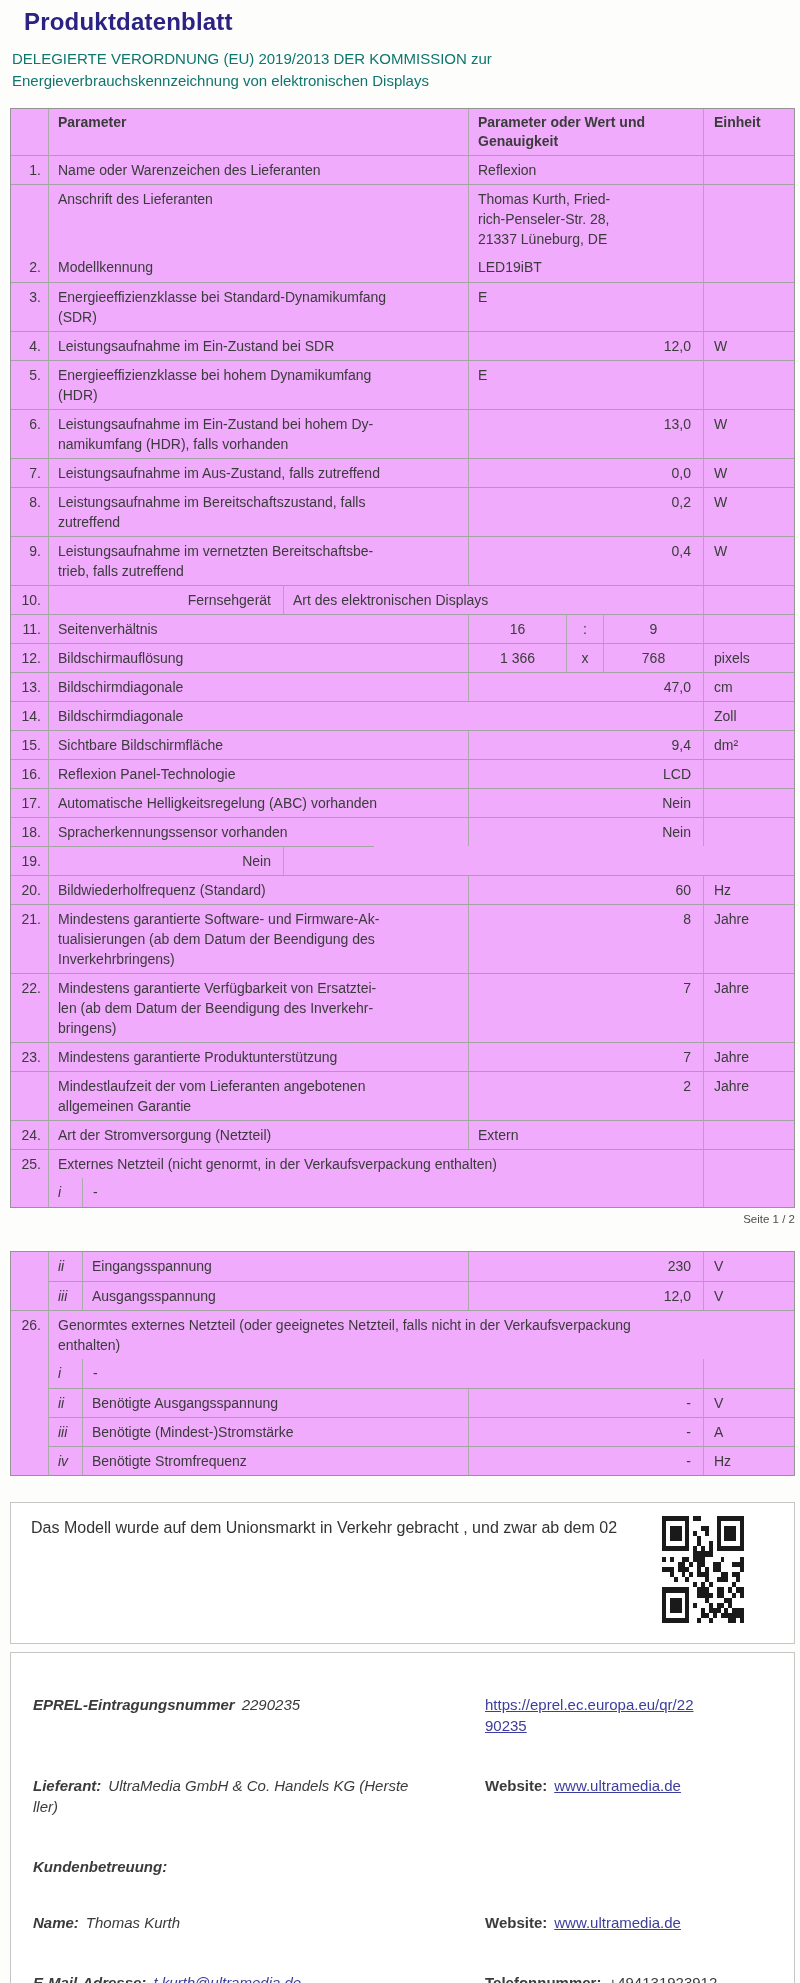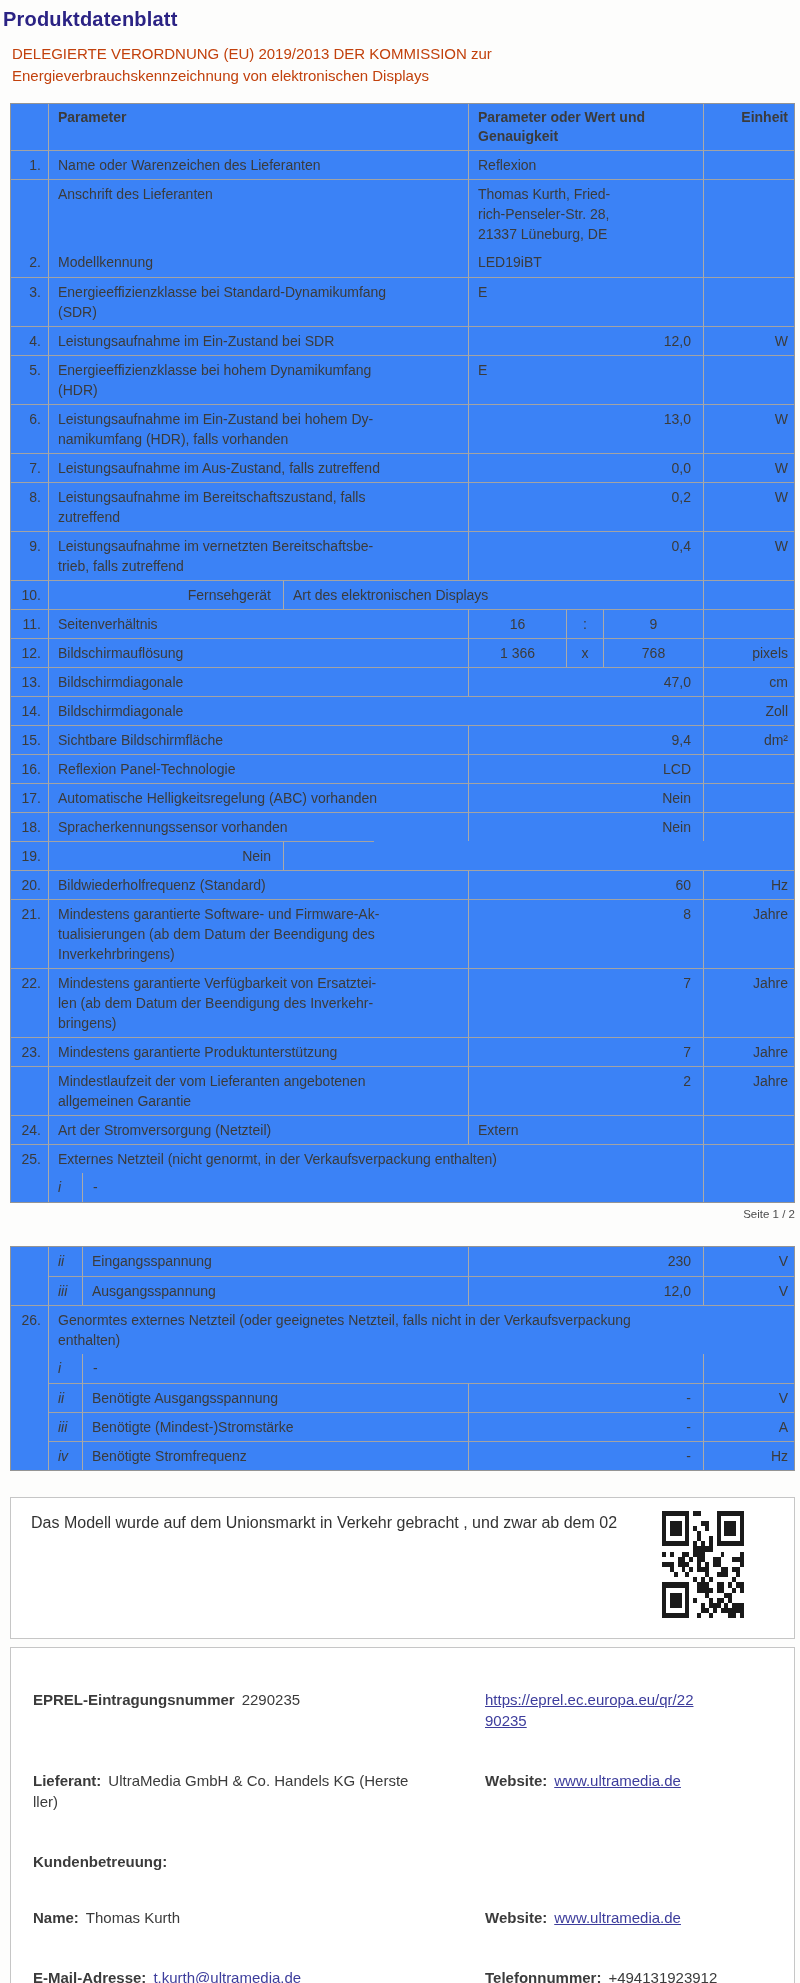--- a/index.html
+++ b/index.html
@@ -1,56 +1,56 @@
 <!DOCTYPE html>
 <html><head>
 <meta charset="utf-8">
 <style>
   html,body{margin:0;padding:0;}
   body{
     width:800px;height:1983px;overflow:hidden;background:#fdfdfc;
     font-family:"Liberation Sans","DejaVu Sans",sans-serif;color:#3b3b3b;
   }
   
-  .doc-title{margin:8px 0 0 3px;font-size:20px;font-weight:700;color:#2b2384;letter-spacing:.2px;}
-  .doc-subtitle{margin:12px 0 0 12px;font-size:15px;line-height:1.45;color:#c2410c;white-space:pre-line;}
+  .doc-title{margin:8px 0 0 24px;font-size:24px;font-weight:700;color:#2b2384;letter-spacing:.2px;}
+  .doc-subtitle{margin:12px 0 0 12px;font-size:15px;line-height:1.45;color:#0f766e;white-space:pre-line;}
   
-  .t{width:785px;margin-left:10px;border:1px solid #949494;font-size:14px;line-height:20px;color:#3b3b3b;box-sizing:border-box;background:#3b82f6;}
+  .t{width:785px;margin-left:10px;border:1px solid #949494;font-size:14px;line-height:20px;color:#3b3b3b;box-sizing:border-box;background:#f0abfc;}
   .t1{margin-top:16px;}
   .t2{margin-top:26px;}
   .t-row{display:flex;min-height:29px;align-items:stretch;}
   .t-row.hdr-row{min-height:44px;}
   .c{box-sizing:border-box;padding:4px 6px;}
   .bt{border-top:1px solid #a3a3a3;}
   .br{border-right:1px solid #aaaaaa;}
   .hdr{font-weight:700;line-height:19px;}
   .num{width:38px;flex:0 0 38px;text-align:right;padding-right:7px;}
   .roman{width:34px;flex:0 0 34px;font-style:italic;padding-left:9px;}
   .param{flex:1;white-space:pre-line;padding-left:9px;}
   .value{width:235px;flex:0 0 235px;white-space:pre-line;}
   .value.left{padding-left:9px;}
   .value.right{text-align:right;padding-right:12px;}
   .v1{width:98px;flex:0 0 98px;text-align:center;}
   .v2{width:37px;flex:0 0 37px;text-align:center;}
   .v3{width:100px;flex:0 0 100px;text-align:center;}
-  .unit{width:90px;flex:0 0 90px;padding-left:10px;text-align:right;}
+  .unit{width:90px;flex:0 0 90px;padding-left:10px;}
   .span{flex:1;white-space:pre-line;padding-left:9px;}
   .subdash{flex:1;padding-left:10px;}
   
   .page-label{width:795px;text-align:right;font-size:11.5px;color:#4c4c4c;margin-top:5px;}
   
   .market-box{position:relative;width:785px;height:142px;margin:26px 0 0 10px;border:1px solid #c6c6c6;box-sizing:border-box;background:#fff;padding-left:48px;}
   .market-text{position:absolute;left:20px;top:16px;width:640px;white-space:nowrap;overflow:hidden;font-size:16px;color:#333;}
   .qr{position:absolute;right:50px;top:13px;width:82px;height:108px;display:grid;grid-template-columns:repeat(21,1fr);grid-template-rows:repeat(21,1fr);background:#fff;}
   .qr div{background:#fff;}
   .qr div.on{background:#1a1a1a;}
   
   .contact-box{width:785px;margin:8px 0 0 10px;border:1px solid #c6c6c6;box-sizing:border-box;background:#fff;padding:20px 10px 14px 22px;font-size:15px;line-height:1.4;min-height:300px;}
   .c-row{display:flex;margin-bottom:18px;}
-  .c-left{width:452px;flex:0 0 452px;white-space:pre-line;}
+  .c-left{width:452px;flex:0 0 452px;white-space:pre-line;font-style:italic;}
   .c-right{flex:1;white-space:pre-line;}
   .lbl{font-weight:700;}
   .val{margin-left:7px;}
   .link{color:#3d3d9c;text-decoration:underline;cursor:pointer;}
 </style>
 </head>
 <body>
 
 <h1 class="doc-title">Produktdatenblatt</h1>
 <div class="doc-subtitle">DELEGIERTE VERORDNUNG (EU) 2019/2013 DER KOMMISSION zur

